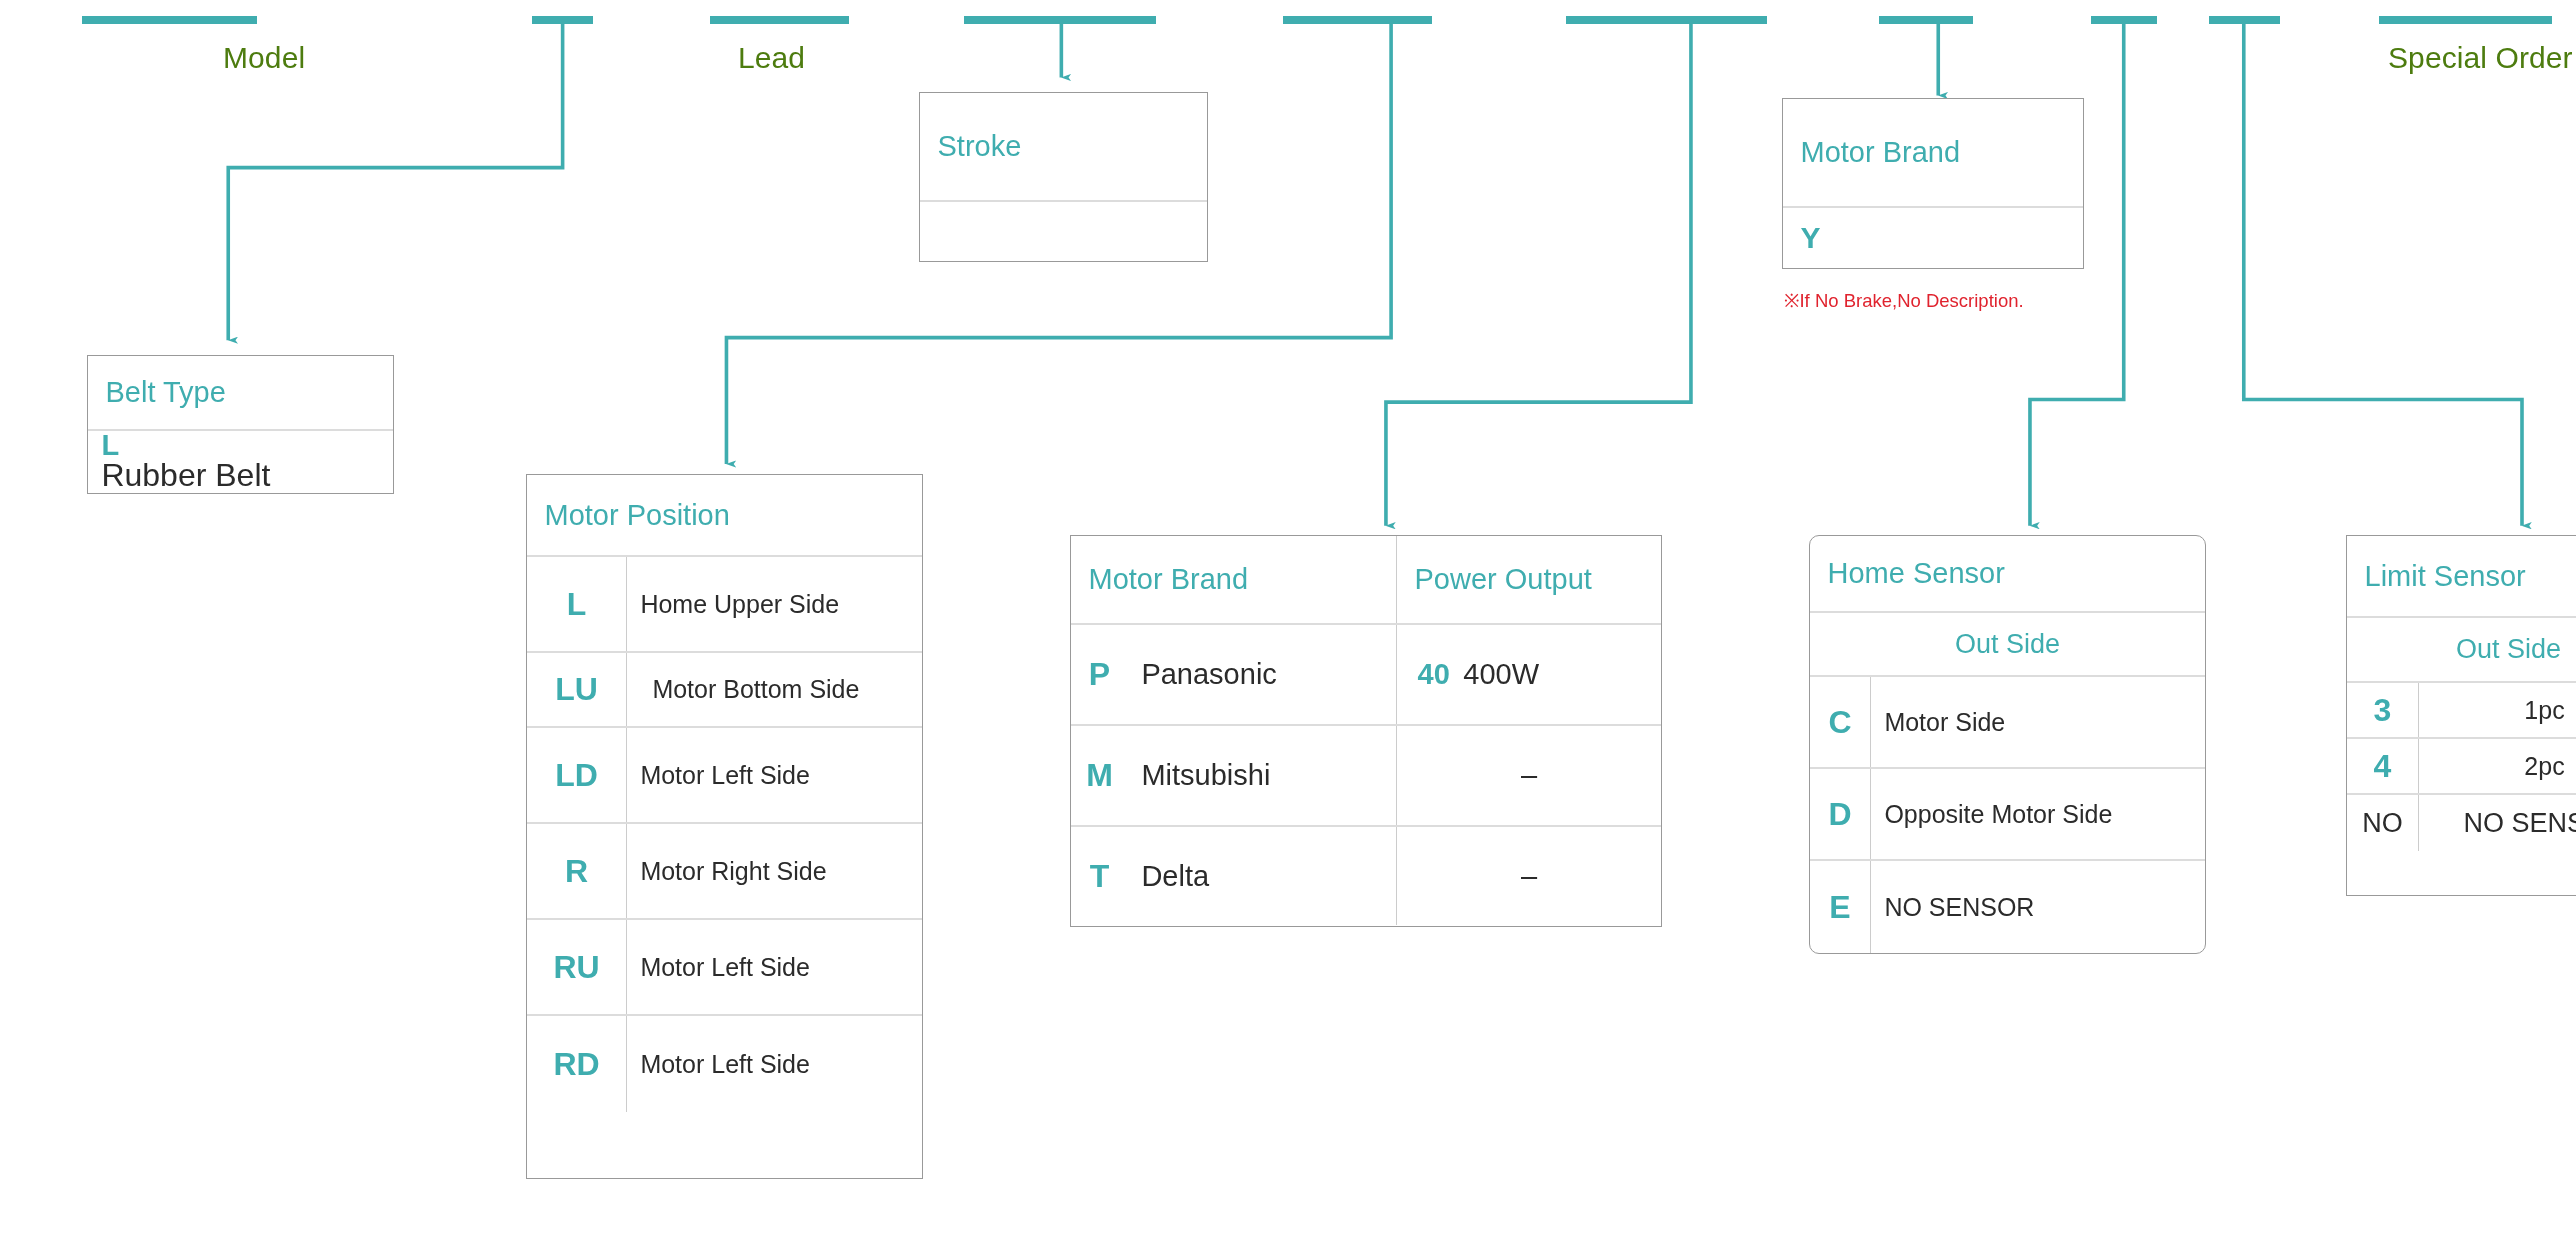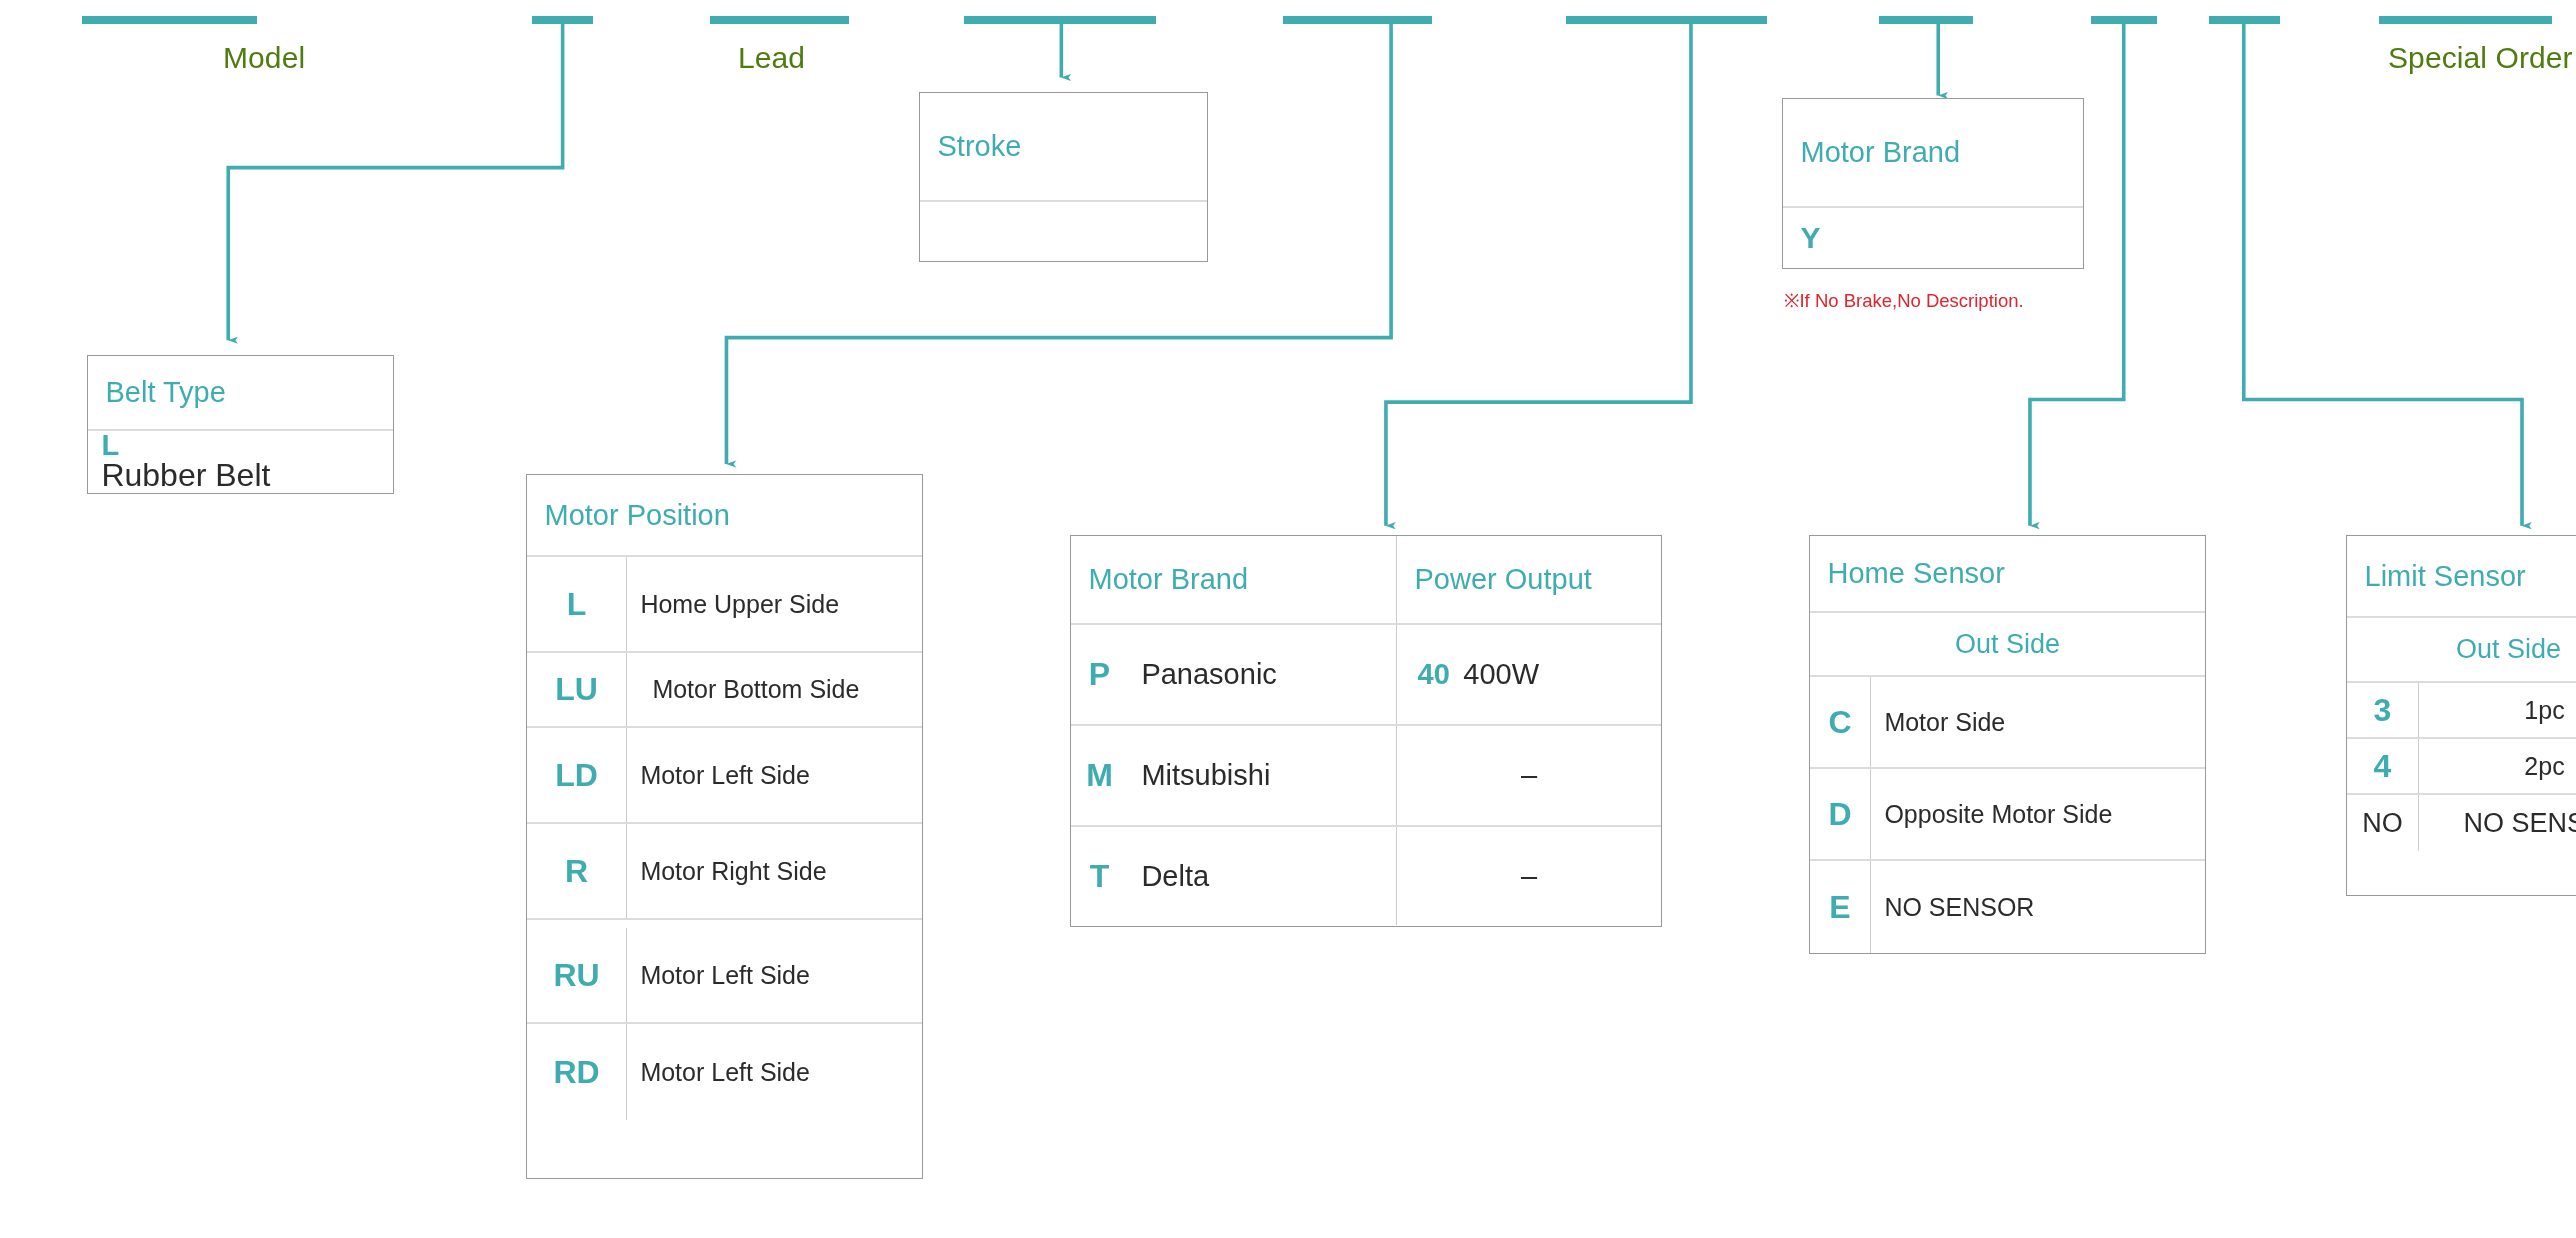--- a/index.html
+++ b/index.html
@@ -159,21 +159,21 @@
       <div class="celltxt" style="flex:1;">Motor Bottom Side</div>
     </div>
     <div class="trow" style="height:96px;">
       <div class="cellcode" style="width:100px;">LD</div>
       <div class="celltxt" style="flex:1;">Motor Left Side</div>
     </div>
     <div class="trow" style="height:96px;">
       <div class="cellcode" style="width:100px;">R</div>
       <div class="celltxt" style="flex:1;">Motor Right Side</div>
     </div>
-    <div class="trow" style="height:96px;margin-top:8px;">
+    <div class="trow" style="height:96px;">
       <div class="cellcode" style="width:100px;">RU</div>
       <div class="celltxt" style="flex:1;">Motor Left Side</div>
     </div>
     <div class="trow last" style="height:96px;">
       <div class="cellcode" style="width:100px;">RD</div>
       <div class="celltxt" style="flex:1;">Motor Left Side</div>
     </div>
   </div>
 
   <div class="tbl" style="left:1070px; top:535px; width:592px; height:392px;">
@@ -201,21 +201,21 @@
 
     <div class="trow last" style="height:98px;">
       <div class="cellcode" style="width:57px;border-right:none;">T</div>
       <div class="celltxt" style="width:269px;font-size:29px;border-right:1.5px solid #ccc;">Delta</div>
       <div class="cellpow dash-only" style="flex:1;">
         <span>–</span>
       </div>
     </div>
   </div>
 
-  <div class="tbl" style="left:1809px; top:535px; width:397px; height:419px;">
+  <div class="tbl" style="left:1809px; top:535px; width:397px; height:419px;border-radius:10px;">
     <div class="thead" style="height:77px;">
       <div style="width:100%;">Home Sensor</div>
     </div>
     <div class="subhead" style="height:64px;">Out Side</div>
 
     <div class="trow" style="height:92px;">
       <div class="cellcode" style="width:61px;">C</div>
       <div class="celltxt" style="flex:1;">Motor Side</div>
     </div>
     <div class="trow" style="height:92px;">

